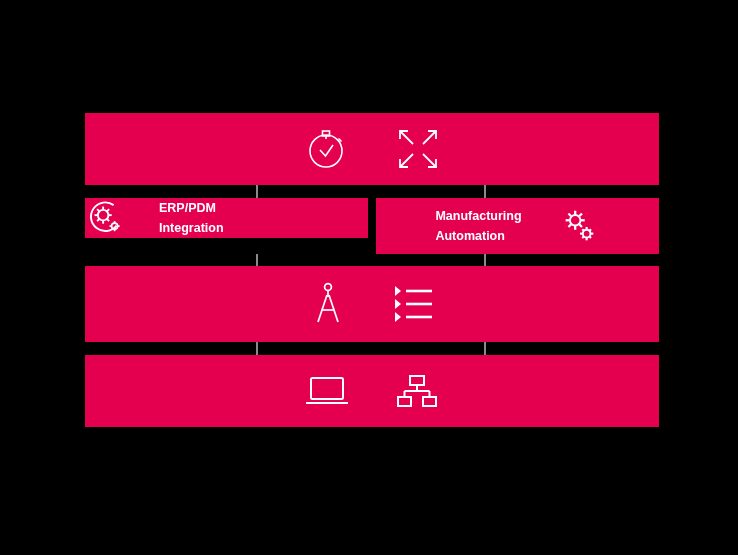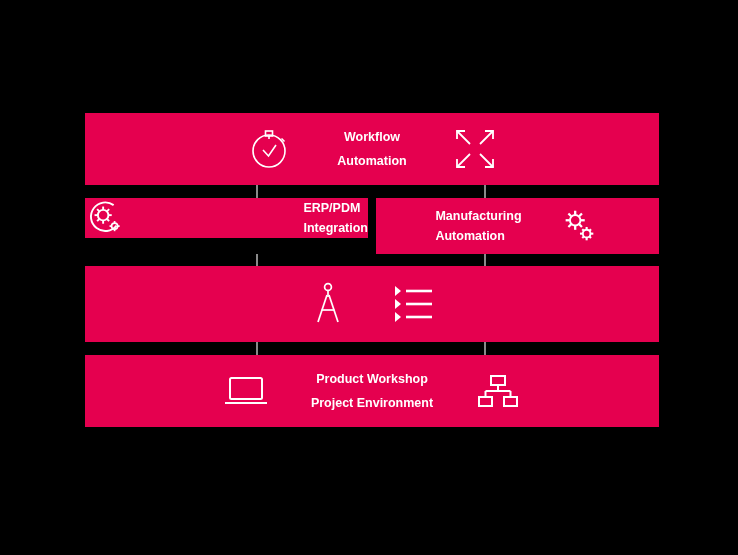--- a/index.html
+++ b/index.html
@@ -86,21 +86,21 @@
   }
 
   
   #row2 {
     top: 198px;
     height: 56px;
   }
   #cell-erp {
     width: 283px;
     height: 40px;
-    justify-content: space-between;
+    justify-content: flex-start;
     gap: 32px;
   }
   #cell-mfg {
     width: 283px;
     height: 56px;
     justify-content: center;
     gap: 36px;
   }
   #cell-erp .label, #cell-mfg .label {
     text-align: left;
@@ -153,22 +153,20 @@
       <div class="inner">
         <span class="icon">
           <svg width="48" height="48" viewBox="0 0 48 48">
             <circle cx="24" cy="26" r="16" fill="none" stroke="#ffffff" stroke-width="1.6"></circle>
             <rect x="20.5" y="6" width="7" height="5" fill="none" stroke="#ffffff" stroke-width="1.6"></rect>
             <line x1="24" y1="11" x2="24" y2="14" stroke="#ffffff" stroke-width="1.6"></line>
             <line x1="36.5" y1="13.5" x2="39.5" y2="16.5" stroke="#ffffff" stroke-width="1.6"></line>
             <polyline points="18,25 23.5,31 31,20" fill="none" stroke="#ffffff" stroke-width="1.6"></polyline>
           </svg>
         </span>
-        <span class="label">Workflow
-Automation</span>
         <span class="icon">
           <svg width="48" height="48" viewBox="0 0 48 48">
 
             <g fill="none" stroke="#ffffff" stroke-width="1.8">
               <path d="M6 6 L19 19"></path>
               <polyline points="6,14 6,6 14,6"></polyline>
               <path d="M42 6 L29 19"></path>
               <polyline points="34,6 42,6 42,14"></polyline>
               <path d="M6 42 L19 29"></path>
               <polyline points="6,34 6,42 14,42"></polyline>
@@ -274,22 +272,20 @@
 
   <div class="row-wrap" id="band4-wrap" style="top:355px;">
     <div class="band full" id="band4" style="position:relative; top:0;">
       <div class="inner">
         <span class="icon">
           <svg width="50" height="44" viewBox="0 0 50 44">
             <rect x="9" y="9" width="32" height="21" rx="1.5" fill="none" stroke="#ffffff" stroke-width="2"></rect>
             <line x1="4" y1="34" x2="46" y2="34" stroke="#ffffff" stroke-width="2"></line>
           </svg>
         </span>
-        <span class="label">Product Workshop
-Project Environment</span>
         <span class="icon">
           <svg width="50" height="44" viewBox="0 0 50 44">
             <rect x="18" y="7" width="14" height="9" fill="none" stroke="#ffffff" stroke-width="2"></rect>
             <rect x="6" y="28" width="13" height="9" fill="none" stroke="#ffffff" stroke-width="2"></rect>
             <rect x="31" y="28" width="13" height="9" fill="none" stroke="#ffffff" stroke-width="2"></rect>
             <line x1="25" y1="16" x2="25" y2="22" stroke="#ffffff" stroke-width="2"></line>
             <line x1="12.5" y1="22" x2="37.5" y2="22" stroke="#ffffff" stroke-width="2"></line>
             <line x1="12.5" y1="22" x2="12.5" y2="28" stroke="#ffffff" stroke-width="2"></line>
             <line x1="37.5" y1="22" x2="37.5" y2="28" stroke="#ffffff" stroke-width="2"></line>
           </svg>

